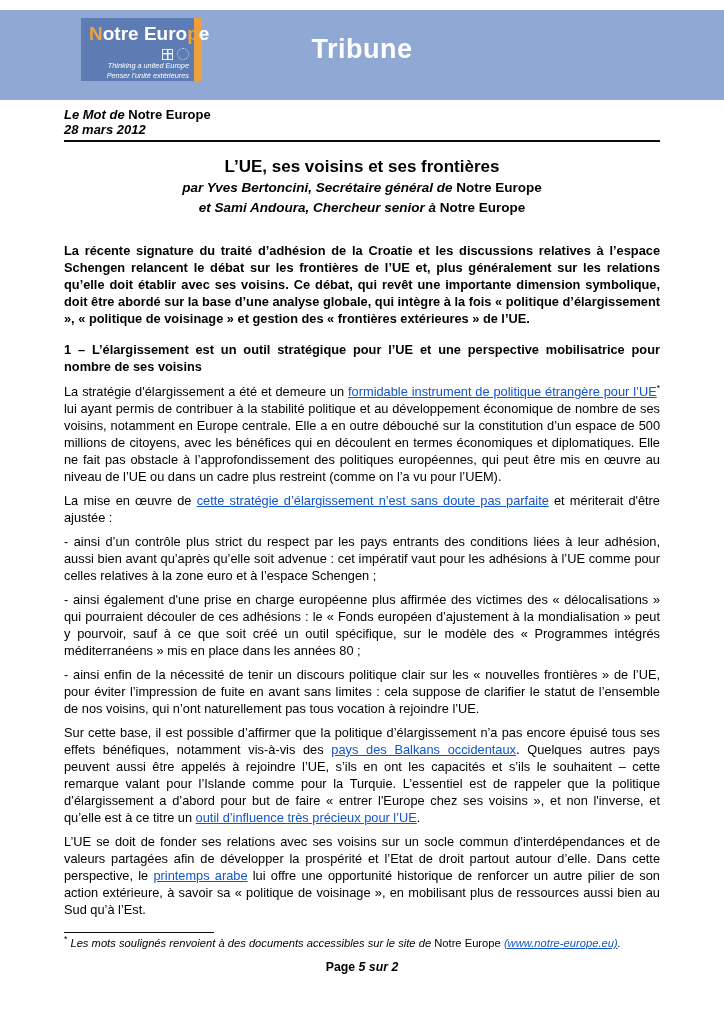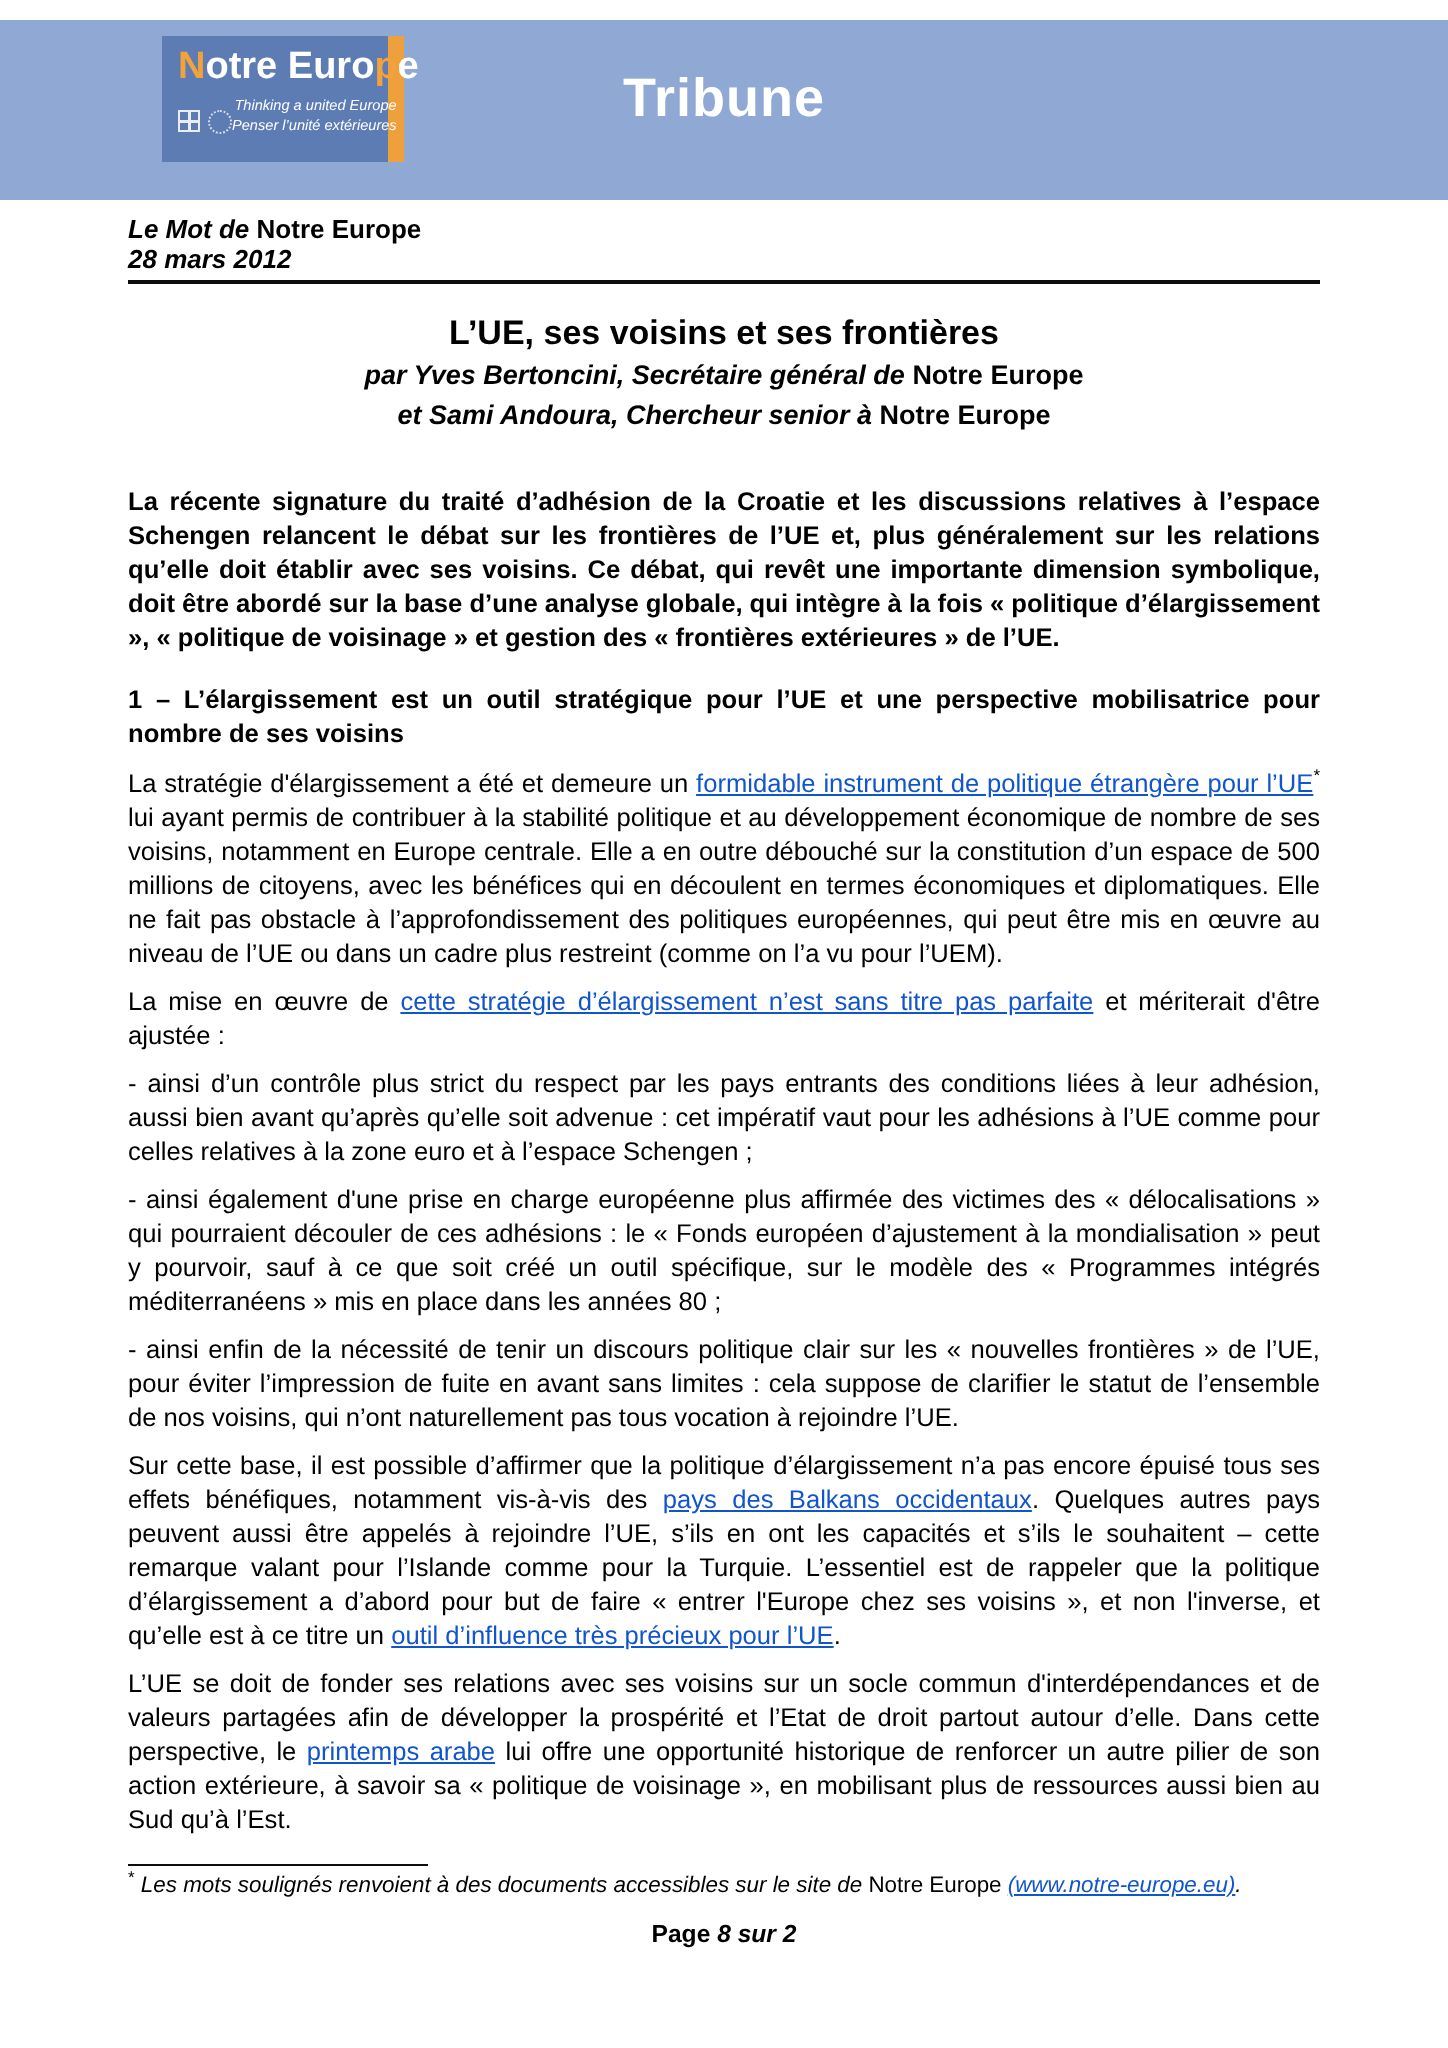--- a/index.html
+++ b/index.html
@@ -9,21 +9,21 @@
   }
   
   .banner{position:relative;margin-top:10px;height:90px;background:#8FA8D4;}
   .logo-box{
     position:absolute;left:81px;top:8px;width:100px;height:52px;
     background:#5D7CB3;border-right:8px solid #EDA03C;padding:6px 5px 5px 8px;
   }
   .wordmark{font-size:19px;font-weight:bold;line-height:1;white-space:nowrap;letter-spacing:0;}
   .seg-accent{color:#F2A23B;}
   .seg-w{color:#ffffff;}
-  .logo-bottom{display:flex;justify-content:space-between;align-items:flex-end;margin-top:5px;}
+  .logo-bottom{display:flex;justify-content:space-between;align-items:flex-end;margin-top:5px;flex-direction:column;}
   .logo-icons{display:flex;gap:4px;align-items:center;padding-bottom:1px;}
   .grid-icon{
     width:9px;height:9px;border:1.5px solid #e8edf6;
     background:
       linear-gradient(#e8edf6,#e8edf6) center/100% 1.5px no-repeat,
       linear-gradient(#e8edf6,#e8edf6) center/1.5px 100% no-repeat;
   }
   .stars-circle-icon{width:10px;height:10px;border:1.5px dotted #d7dfee;border-radius:50%;}
   .taglines{font-size:7.3px;font-style:italic;color:#ffffff;text-align:right;line-height:1.35;white-space:nowrap;}
   .banner-title{
@@ -83,24 +83,24 @@
 </div>
 
 <div class="doc-title">L’UE, ses voisins et ses frontières</div>
 <div class="byline"><span class="seg-bi">par Yves Bertoncini, Secrétaire général de </span><span class="seg-bb">Notre Europe</span></div>
 <div class="byline"><span class="seg-bi">et Sami Andoura, Chercheur senior à </span><span class="seg-bb">Notre Europe</span></div>
 
 <div class="article" id="article-body">
     <p class="blk-lead"><span class="seg-plain">La récente signature du traité d’adhésion de la Croatie et les discussions relatives à l’espace Schengen relancent le débat sur les frontières de l’UE et, plus généralement sur les relations qu’elle doit établir avec ses voisins. Ce débat, qui revêt une importante dimension symbolique, doit être abordé sur la base d’une analyse globale, qui intègre à la fois « politique d’élargissement », « politique de voisinage » et gestion des « frontières extérieures » de l’UE.</span></p>
     <p class="blk-heading"><span class="seg-plain">1 – L’élargissement est un outil stratégique pour l’UE et une perspective mobilisatrice pour nombre de ses voisins</span></p>
     <p class="blk-p"><span class="seg-plain">La stratégie d'élargissement a été et demeure un </span><a class="doclink" href="#">formidable instrument de politique étrangère pour l’UE</a><sup class="fn">*</sup><span class="seg-plain"> lui ayant permis de contribuer à la stabilité politique et au développement économique de nombre de ses voisins, notamment en Europe centrale. Elle a en outre débouché sur la constitution d’un espace de 500 millions de citoyens, avec les bénéfices qui en découlent en termes économiques et diplomatiques. Elle ne fait pas obstacle à l’approfondissement des politiques européennes, qui peut être mis en œuvre au niveau de l’UE ou dans un cadre plus restreint (comme on l’a vu pour l’UEM).</span></p>
-    <p class="blk-p"><span class="seg-plain">La mise en œuvre de </span><a class="doclink" href="#">cette stratégie d’élargissement n’est sans titre pas parfaite</a><span class="seg-plain"> et mériterait d'être ajustée :</span></p>
+    <p class="blk-p"><span class="seg-plain">La mise en œuvre de </span><a class="doclink" href="#">cette stratégie d’élargissement n’est sans doute pas parfaite</a><span class="seg-plain"> et mériterait d'être ajustée :</span></p>
     <p class="blk-p"><span class="seg-plain">- ainsi d’un contrôle plus strict du respect par les pays entrants des conditions liées à leur adhésion, aussi bien avant qu’après qu’elle soit advenue : cet impératif vaut pour les adhésions à l’UE comme pour celles relatives à la zone euro et à l’espace Schengen ;</span></p>
     <p class="blk-p"><span class="seg-plain">- ainsi également d'une prise en charge européenne plus affirmée des victimes des « délocalisations » qui pourraient découler de ces adhésions : le « Fonds européen d’ajustement à la mondialisation » peut y pourvoir, sauf à ce que soit créé un outil spécifique, sur le modèle des « Programmes intégrés méditerranéens » mis en place dans les années 80 ;</span></p>
     <p class="blk-p"><span class="seg-plain">- ainsi enfin de la nécessité de tenir un discours politique clair sur les « nouvelles frontières » de l’UE, pour éviter l’impression de fuite en avant sans limites : cela suppose de clarifier le statut de l’ensemble de nos voisins, qui n’ont naturellement pas tous vocation à rejoindre l’UE.</span></p>
     <p class="blk-p"><span class="seg-plain">Sur cette base, il est possible d’affirmer que la politique d’élargissement n’a pas encore épuisé tous ses effets bénéfiques, notamment vis-à-vis des </span><a class="doclink" href="#">pays des Balkans occidentaux</a><span class="seg-plain">. Quelques autres pays peuvent aussi être appelés à rejoindre l’UE, s’ils en ont les capacités et s’ils le souhaitent – cette remarque valant pour l’Islande comme pour la Turquie. L’essentiel est de rappeler que la politique d’élargissement a d’abord pour but de faire « entrer l'Europe chez ses voisins », et non l'inverse, et qu’elle est à ce titre un </span><a class="doclink" href="#">outil d’influence très précieux pour l’UE</a><span class="seg-plain">.</span></p>
     <p class="blk-p"><span class="seg-plain">L’UE se doit de fonder ses relations avec ses voisins sur un socle commun d'interdépendances et de valeurs partagées afin de développer la prospérité et l’Etat de droit partout autour d’elle. Dans cette perspective, le </span><a class="doclink" href="#">printemps arabe</a><span class="seg-plain"> lui offre une opportunité historique de renforcer un autre pilier de son action extérieure, à savoir sa « politique de voisinage », en mobilisant plus de ressources aussi bien au Sud qu’à l’Est.</span></p>
   </div>
 
 <div class="footnote-sep"></div>
 <div class="footnote"><sup class="fn">*</sup><span class="seg-italic"> Les mots soulignés renvoient à des documents accessibles sur le site de </span><span class="seg-brand">Notre Europe </span><a class="doclink seg-linki" href="#">(www.notre-europe.eu)</a><span class="seg-italic">.</span></div>
 
-<div class="page-footer"><span class="seg-plain">Page </span><span class="seg-italic">8 sur 2</span></div>
+<div class="page-footer"><span class="seg-plain">Page </span><span class="seg-italic">5 sur 2</span></div>
 
 </body></html>

